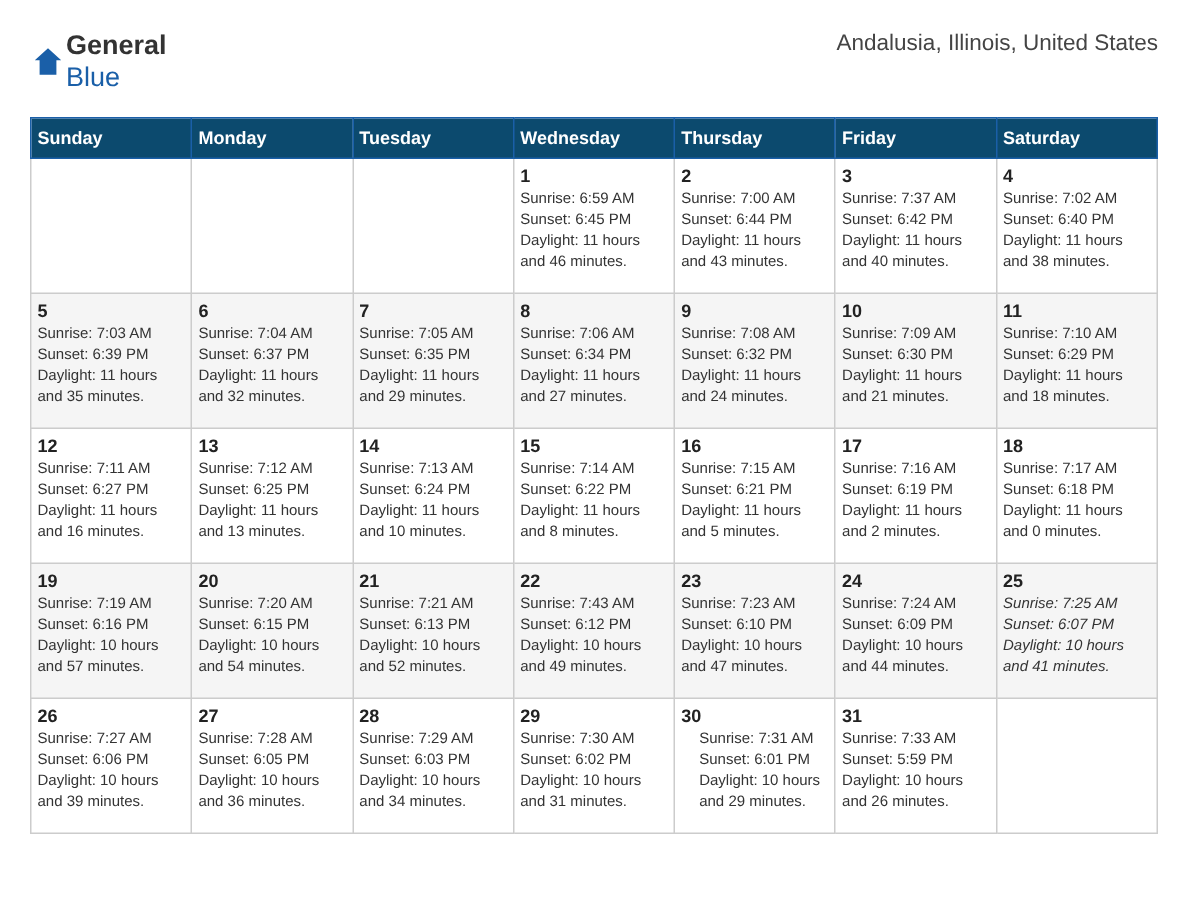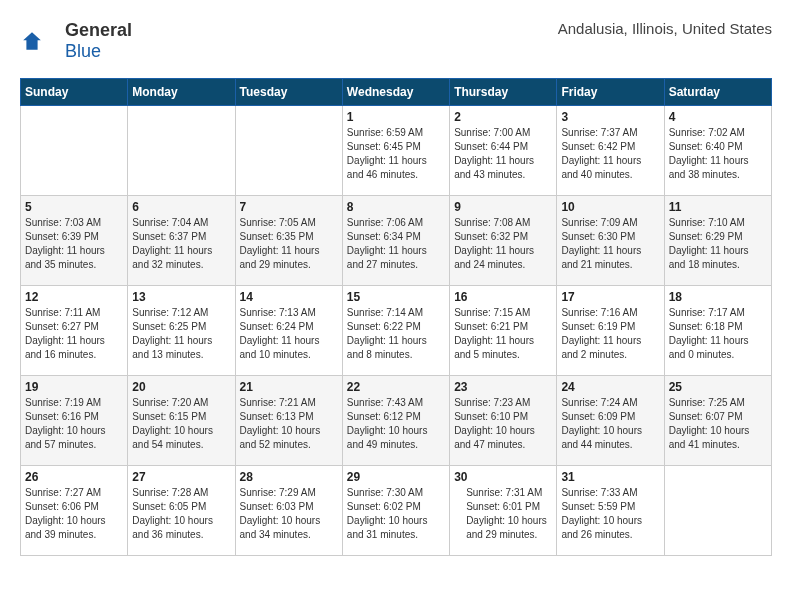--- a/index.html
+++ b/index.html
@@ -12,21 +12,21 @@
     }
     .header {
       display: flex;
       justify-content: space-between;
       align-items: flex-start;
       margin-bottom: 16px;
     }
     .logo {
       display: flex;
       align-items: center;
-      gap: 21px;
+      gap: 0;
     }
     .logo-text-general {
       font-size: 18px;
       font-weight: bold;
       color: #333;
     }
     .logo-text-blue {
       font-size: 18px;
       font-weight: normal;
       color: #1a5fa8;
@@ -270,21 +270,21 @@
 Daylight: 10 hours and 47 minutes.</div>
         </td>
         <td>
           <div class="day-number">24</div>
           <div class="day-info" style="white-space: pre-line;">Sunrise: 7:24 AM
 Sunset: 6:09 PM
 Daylight: 10 hours and 44 minutes.</div>
         </td>
         <td>
           <div class="day-number">25</div>
-          <div class="day-info" style="white-space: pre-line;">Sunrise: 7:25 AM
+          <div class="day-info" style="white-space: pre-line; font-style: italic;">Sunrise: 7:25 AM
 Sunset: 6:07 PM
 Daylight: 10 hours and 41 minutes.</div>
         </td>
       </tr>
       <tr>
         <td>
           <div class="day-number">26</div>
           <div class="day-info" style="white-space: pre-line;">Sunrise: 7:27 AM
 Sunset: 6:06 PM
 Daylight: 10 hours and 39 minutes.</div>

